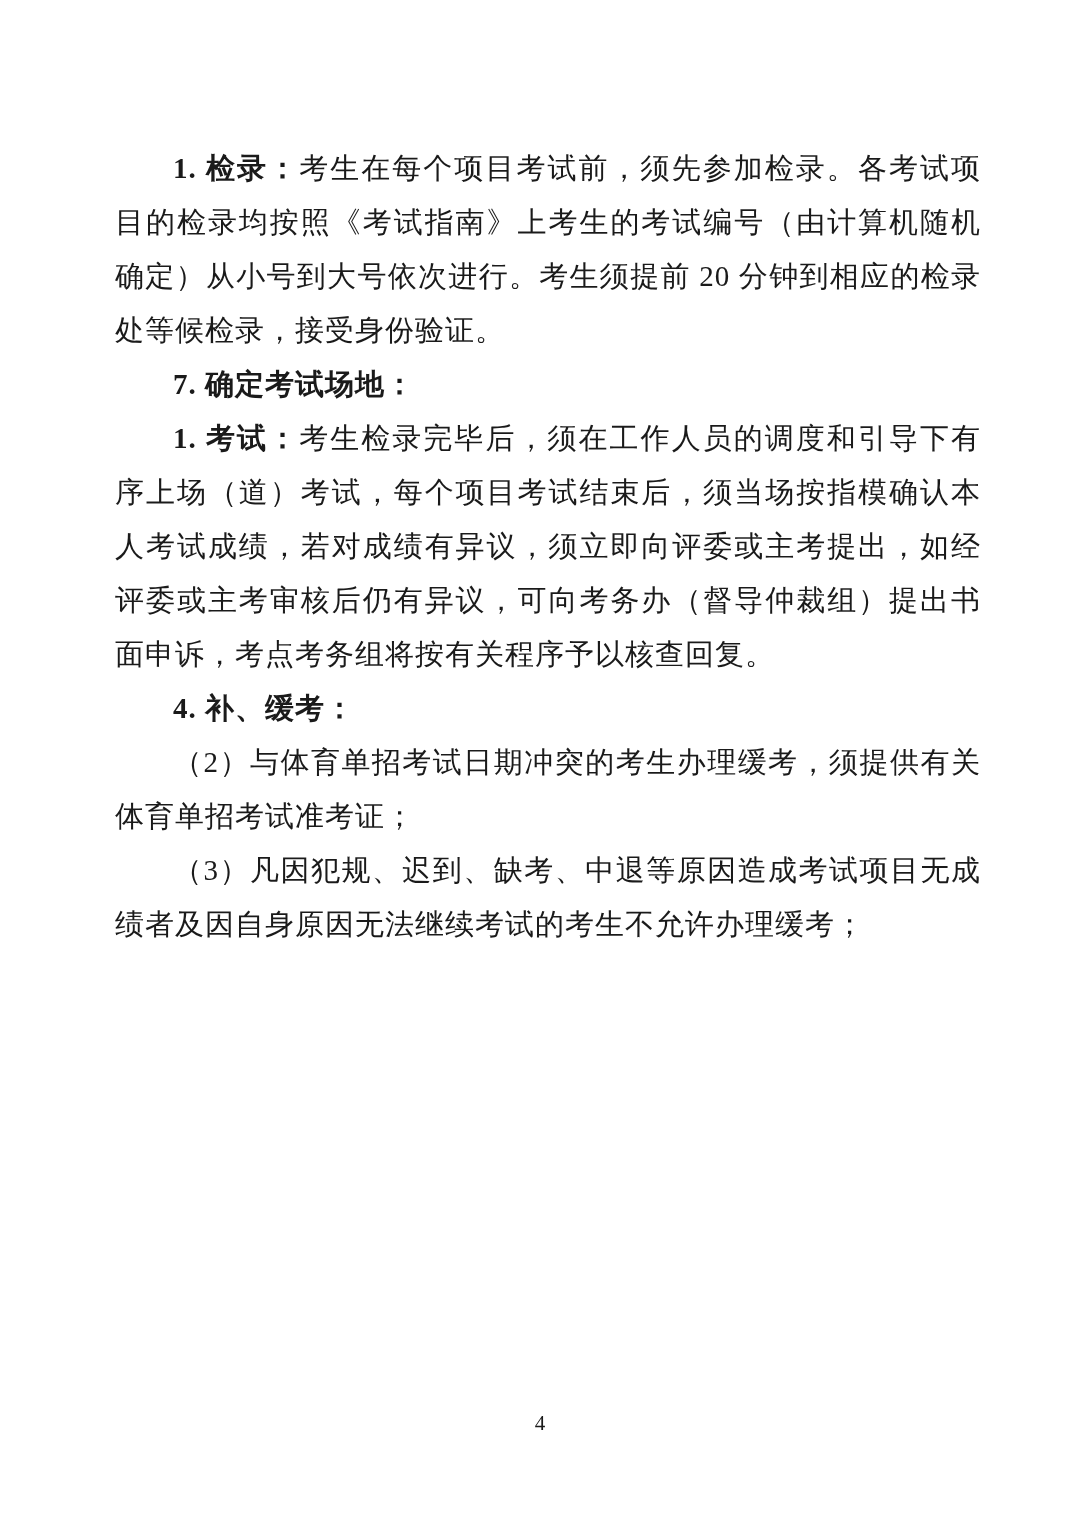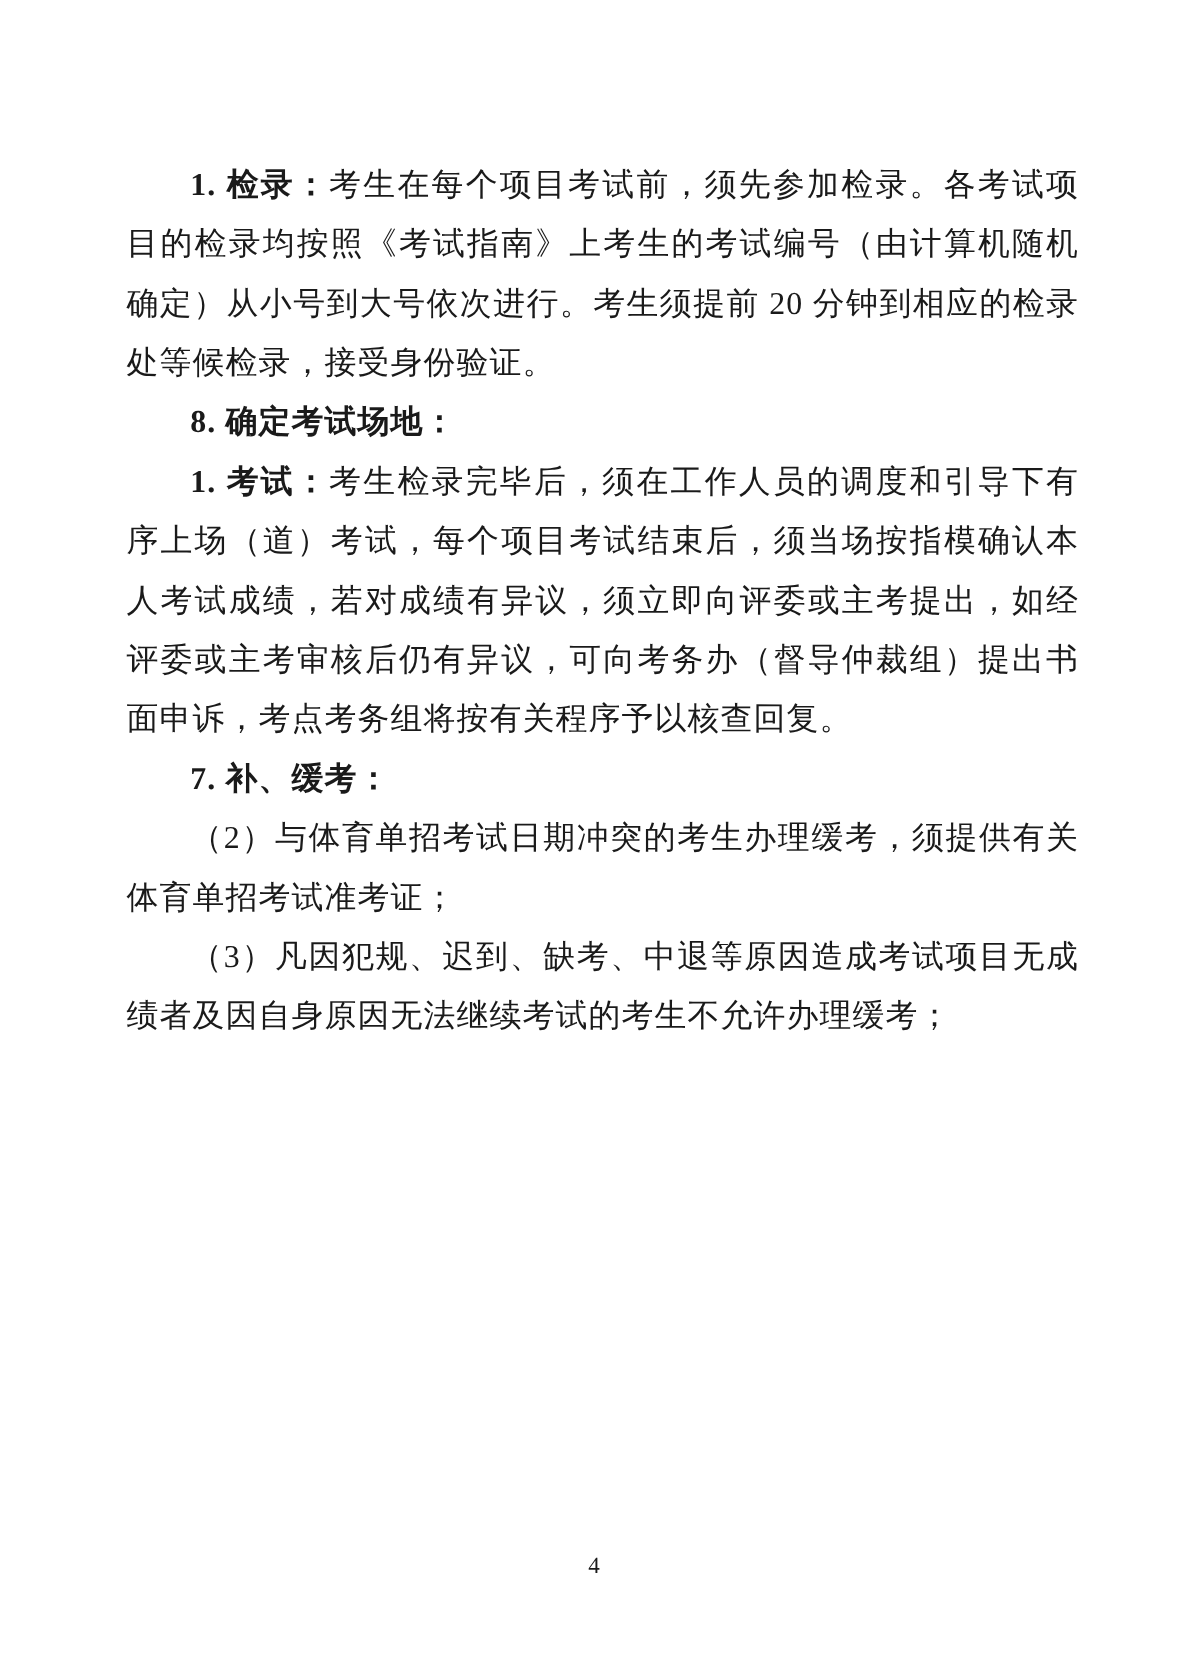--- a/index.html
+++ b/index.html
@@ -45,20 +45,20 @@
     line-height: 30px;
     color: #1a1a1a;
   }
 </style>
 </head>
 <body>
 
 <div class="page">
   <div class="content">
     <p class="para"><span class="lead">1. 检录：</span><span>考生在每个项目考试前，须先参加检录。各考试项目的检录均按照《考试指南》上考生的考试编号（由计算机随机确定）从小号到大号依次进行。考生须提前 20 分钟到相应的检录处等候检录，接受身份验证。</span></p>
-    <p class="para"><span class="lead">8. 确定考试场地：</span><span></span></p>
+    <p class="para"><span class="lead">7. 确定考试场地：</span><span></span></p>
     <p class="para"><span class="lead">1. 考试：</span><span>考生检录完毕后，须在工作人员的调度和引导下有序上场（道）考试，每个项目考试结束后，须当场按指模确认本人考试成绩，若对成绩有异议，须立即向评委或主考提出，如经评委或主考审核后仍有异议，可向考务办（督导仲裁组）提出书面申诉，考点考务组将按有关程序予以核查回复。</span></p>
-    <p class="para"><span class="lead">7. 补、缓考：</span><span></span></p>
+    <p class="para"><span class="lead">4. 补、缓考：</span><span></span></p>
     <p class="para"><span class="lead"></span><span>（2）与体育单招考试日期冲突的考生办理缓考，须提供有关体育单招考试准考证；</span></p>
     <p class="para"><span class="lead"></span><span>（3）凡因犯规、迟到、缺考、中退等原因造成考试项目无成绩者及因自身原因无法继续考试的考生不允许办理缓考；</span></p>
   </div>
   <div class="footer">4</div>
 </div>
 
 </body></html>

